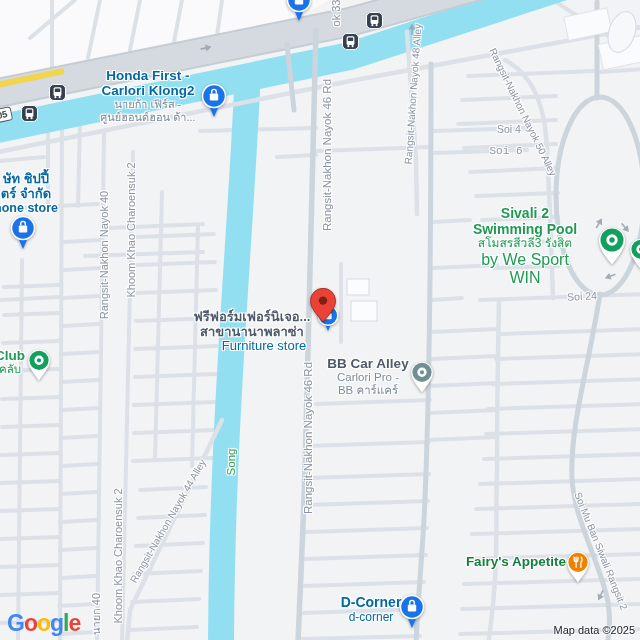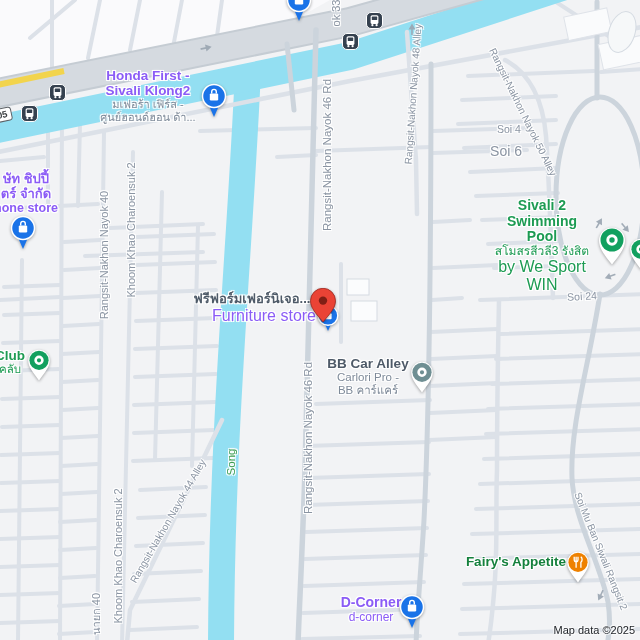--- a/index.html
+++ b/index.html
@@ -11,21 +11,21 @@
   .lbl{
     position:absolute;white-space:nowrap;transform-origin:center center;
     font-family:"Liberation Sans",sans-serif;
     text-shadow:-1px -1px 0 #fff,1px -1px 0 #fff,-1px 1px 0 #fff,1px 1px 0 #fff,0 0 3px #fff;
     pointer-events:none;
   }
   .poi-label{position:absolute;transform:translate(-50%,-50%);text-align:center;line-height:1.12;
     text-shadow:-1px -1px 0 #fff,1px -1px 0 #fff,-1px 1px 0 #fff,1px 1px 0 #fff,0 0 3px #fff;}
   .poi-label .ln{display:block;}
   .c-road{color:#8A94A2;}
-  .c-blue{color:#8b5cf6;}
+  .c-blue{color:#0369a1;}
   .c-green{color:#1D9B53;}
   .c-dark{color:#4E5A68;}
   .c-grey2{color:#7E8A99;}
   .c-orange{color:#15803d;}
   .c-water{color:#3D9C4F;}
   .pin{position:absolute;filter:drop-shadow(0 1px 1.5px rgba(0,0,0,.35));}
   .arrow{position:absolute;width:12px;height:8px;opacity:.9;}
   .busstop{position:absolute;}
   #shield{
     position:absolute;background:#fff;border:1.5px solid #5B6065;border-radius:3px;
@@ -201,27 +201,27 @@
       <div class="lbl c-road" style="left: 104px; top: 255px; font-size: 11px; transform: translate(-50%, -50%) rotate(-90deg);">Rangsit-Nakhon Nayok 40</div>
       <div class="lbl c-road" style="left: 96px; top: 614px; font-size: 11px; transform: translate(-50%, -50%) rotate(-90deg);">นายก 40</div>
       <div class="lbl c-road" style="left: 131px; top: 230px; font-size: 11px; transform: translate(-50%, -50%) rotate(-90deg);">Khoom Khao Charoensuk 2</div>
       <div class="lbl c-road" style="left: 118px; top: 556px; font-size: 11px; transform: translate(-50%, -50%) rotate(-90deg);">Khoom Khao Charoensuk 2</div>
       <div class="lbl c-road" style="left: 413px; top: 94px; font-size: 10px; transform: translate(-50%, -50%) rotate(-86deg);">Rangsit-Nakhon Nayok 48 Alley</div>
       <div class="lbl c-road" style="left: 523px; top: 112px; font-size: 10px; transform: translate(-50%, -50%) rotate(64deg);">Rangsit-Nakhon Nayok 50 Alley</div>
       <div class="lbl c-road" style="left: 168px; top: 521px; font-size: 10px; transform: translate(-50%, -50%) rotate(-60deg);">Rangsit-Nakhon Nayok 44 Alley</div>
       <div class="lbl c-road" style="left: 601px; top: 551px; font-size: 10px; transform: translate(-50%, -50%) rotate(68deg);">Soi Mu Ban Siwali Rangsit 2</div>
       <div class="lbl c-road" style="left: 336px; top: 13px; font-size: 11px; transform: translate(-50%, -50%) rotate(-90deg);">ok 33</div>
       <div class="lbl c-road" style="left: 509px; top: 129px; font-size: 10.5px; transform: translate(-50%, -50%) rotate(0deg);">Soi 4</div>
-      <div class="lbl c-road" style="left: 506px; top: 151px; font-size: 14px; transform: translate(-50%, -50%) rotate(0deg);">Soi 6</div>
+      <div class="lbl c-road" style="left: 506px; top: 151px; font-size: 11px; transform: translate(-50%, -50%) rotate(0deg); font-family: Liberation Mono, monospace;">Soi 6</div>
       <div class="lbl c-road" style="left: 582px; top: 296px; font-size: 10.5px; transform: translate(-50%, -50%) rotate(-3deg);">Soi 24</div>
       <div class="lbl c-water" style="left: 231px; top: 462px; font-size: 11.5px; transform: translate(-50%, -50%) rotate(-90deg);">Song</div>
       <div class="poi-label" style="left: 148px; top: 95px;">
         <span class="ln c-blue" style="font-size: 13.5px; font-weight: bold;">Honda First -</span>
-        <span class="ln c-blue" style="font-size: 13.5px; font-weight: bold;">Sivali Klong2</span>
-        <span class="ln c-grey2" style="font-size: 11px;">มเฟอร้า เฟิร์ส -</span>
+        <span class="ln c-blue" style="font-size: 13.5px; font-weight: bold;">Carlori Klong2</span>
+        <span class="ln c-grey2" style="font-size: 11px;">นายก้า เฟิร์ส -</span>
         <span class="ln c-grey2" style="font-size: 11px;">ศูนย์ฮอนด์ฮอน ด้า...</span>
       </div>
       <div class="pin" style="left: 199px; top: 83px;"><svg width="30" height="38" viewBox="0 0 30 38">
    <path d="M15 34 L9.5 21.5 L20.5 21.5 Z" fill="#1A73E8"></path>
    <circle cx="15" cy="13" r="11.5" fill="#1A73E8" stroke="#fff" stroke-width="1.5"></circle>
    <rect x="10.8" y="10.4" width="8.4" height="7" rx="1.2" fill="#fff"></rect>
    <path d="M12.7 10.4 v-1.7 a2.3 2.3 0 0 1 4.6 0 v1.7" fill="none" stroke="#fff" stroke-width="1.4"></path>
  </svg></div>
       <div class="poi-label" style="left: 26px; top: 194px;">
         <span class="ln c-blue" style="font-size: 13px; font-weight: bold;">ษัท ชิปปี้</span>
@@ -236,41 +236,42 @@
  </svg></div>
       <div class="poi-label" style="left: 10px; top: 362px;">
         <span class="ln c-green" style="font-size: 13.5px; font-weight: bold;">Club</span>
         <span class="ln c-green" style="font-size: 11.5px;">คลับ</span>
       </div>
       <div class="pin" style="left: 25px; top: 346.7px;"><svg width="28" height="35" viewBox="0 0 28 35">
    <path d="M14 33.5 C8 25.5 3.2 20 3.2 13.6 A10.8 10.8 0 1 1 24.8 13.6 C24.8 20 20 25.5 14 33.5 Z" fill="#fff"></path>
    <circle cx="14" cy="13.3" r="9.6" fill="#12A05F"></circle>
    <circle cx="14" cy="13.3" r="3.4" fill="none" stroke="#fff" stroke-width="2.6"></circle>
  </svg></div>
-      <div class="poi-label" style="left: 252px; top: 308px;">
+      <div class="poi-label" style="left: 252px; top: 332px;">
         <span class="ln c-dark" style="font-size: 13px; font-weight: bold;">ฟรีฟอร์มเฟอร์นิเจอ...</span>
-        <span class="ln c-blue" style="font-size: 16px; padding-left: 24px;">Furniture store</span>
+        <span class="ln c-dark" style="font-size: 13px; font-weight: bold;">สาขานานาพลาซ่า</span>
+        <span class="ln c-blue" style="font-size: 13px; padding-left: 24px;">Furniture store</span>
       </div>
       <div class="pin" style="left: 316px; top: 304.5px;"><svg width="24" height="28" viewBox="0 0 24 28">
    <path d="M12 26 L8 17 L16 17 Z" fill="#1A73E8"></path>
    <circle cx="12" cy="10.5" r="9.8" fill="#1A73E8" stroke="#fff" stroke-width="1.4"></circle>
    <rect x="8.4" y="8.3" width="7.2" height="6" rx="1" fill="#fff"></rect>
    <path d="M10 8.3 v-1.4 a2 2 0 0 1 4 0 v1.4" fill="none" stroke="#fff" stroke-width="1.2"></path>
  </svg></div>
       <div class="poi-label" style="left: 368px; top: 376px;">
         <span class="ln c-dark" style="font-size: 13.5px; font-weight: bold;">BB Car Alley</span>
         <span class="ln c-grey2" style="font-size: 11.5px;">Carlori Pro -</span>
         <span class="ln c-grey2" style="font-size: 11.5px;">BB คาร์แคร์</span>
       </div>
       <div class="pin" style="left: 408px; top: 358.7px;"><svg width="28" height="35" viewBox="0 0 28 35">
    <path d="M14 33.5 C8 25.5 3.2 20 3.2 13.6 A10.8 10.8 0 1 1 24.8 13.6 C24.8 20 20 25.5 14 33.5 Z" fill="#fff"></path>
    <circle cx="14" cy="13.3" r="9.6" fill="#6F8F93"></circle>
    <circle cx="14" cy="13.3" r="3.4" fill="none" stroke="#fff" stroke-width="2.6"></circle>
  </svg></div>
-      <div class="poi-label" style="left: 525px; top: 246px; margin-left: 17px;">
+      <div class="poi-label" style="left: 525px; top: 246px;">
         <span class="ln c-green" style="font-size: 14px; font-weight: bold;">Sivali 2 Swimming Pool</span>
         <span class="ln c-green" style="font-size: 12px;">สโมสรสีวลี3 รังสิต</span>
         <span class="ln c-green" style="font-size: 16px;">by We Sport WIN</span>
       </div>
       <div class="pin" style="left: 595px; top: 224px;"><svg width="34" height="42" viewBox="0 0 34 42">
    <path d="M17 40.5 C9.5 31 4 24.5 4 16.5 A13 13 0 1 1 30 16.5 C30 24.5 24.5 31 17 40.5 Z" fill="#fff"></path>
    <circle cx="17" cy="16" r="11.5" fill="#12A05F"></circle>
    <circle cx="17" cy="16" r="4.2" fill="none" stroke="#fff" stroke-width="3"></circle>
  </svg></div>
       <div class="poi-label" style="left: 516px; top: 562px;">
@@ -356,15 +357,16 @@
    <path d="M5.5 0.5 L11.5 4 L5.5 7.5 Z" fill="#9AA5B1"></path>
  </svg></div>
       <div class="arrow" style="left: 600px; top: 594px; transform: rotate(115deg);"><svg width="12" height="8" viewBox="0 0 12 8">
    <path d="M0 4 h6" stroke="#9AA5B1" stroke-width="1.6" fill="none"></path>
    <path d="M5.5 0.5 L11.5 4 L5.5 7.5 Z" fill="#9AA5B1"></path>
  </svg></div>
     </div>
 
   <div id="shield" style="left: -7px; top: 108px; transform: rotate(-12deg);">05</div>
 
+  <div id="google-logo"><span style="color: rgb(66, 133, 244);">G</span><span style="color: rgb(234, 67, 53);">o</span><span style="color: rgb(251, 188, 5);">o</span><span style="color: rgb(66, 133, 244);">g</span><span style="color: rgb(52, 168, 83);">l</span><span style="color: rgb(234, 67, 53);">e</span></div>
 
   <div id="attribution">Map data ©2025</div>
 </div>
 
 </body></html>

